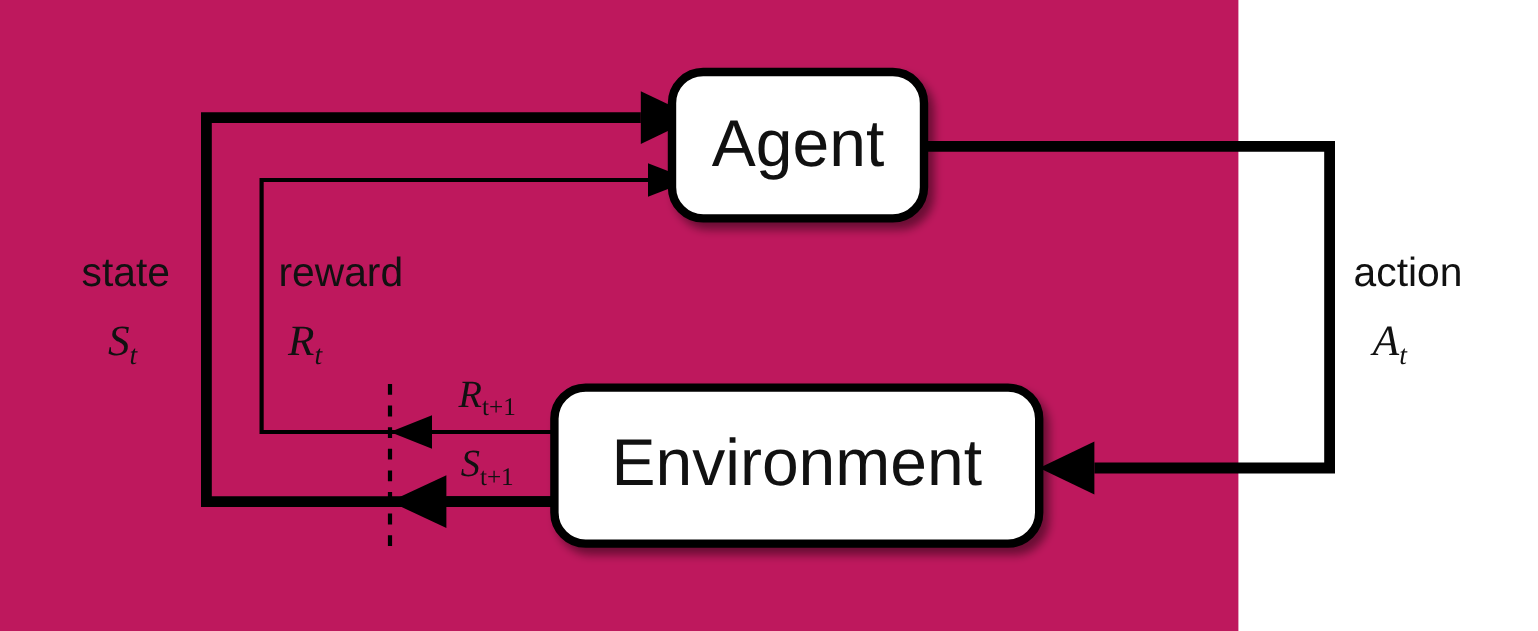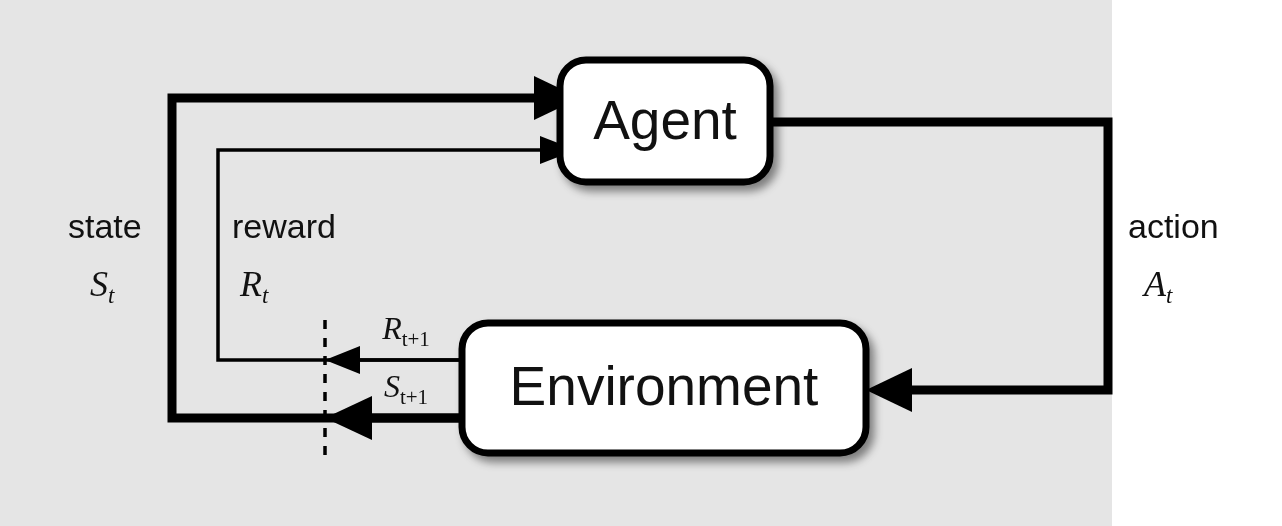--- a/index.html
+++ b/index.html
@@ -8,23 +8,23 @@
     background: #ffffff;
   }
   body {
     width: 1282px;
     height: 526px;
     font-family: "Liberation Sans", sans-serif;
     overflow: hidden;
   }
   #diagram-root {
     position: relative;
-    width: 1112px;
+    width: 1032px;
     height: 526px;
-    background: #e5e5e5;
+    background: #be185d;
   }
   svg#rl-loop {
     display: block;
     width: 1282px;
     height: 526px;
   }
   .node-box {
     fill: #ffffff;
     stroke: #000000;
     stroke-width: 7;

